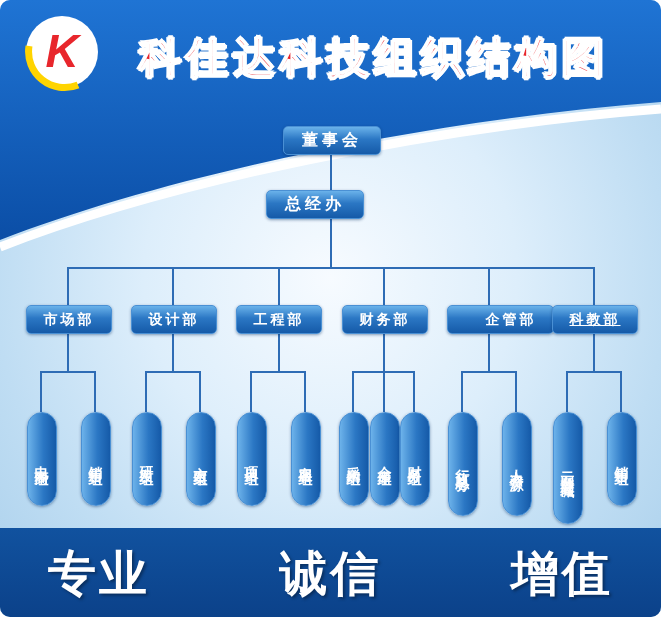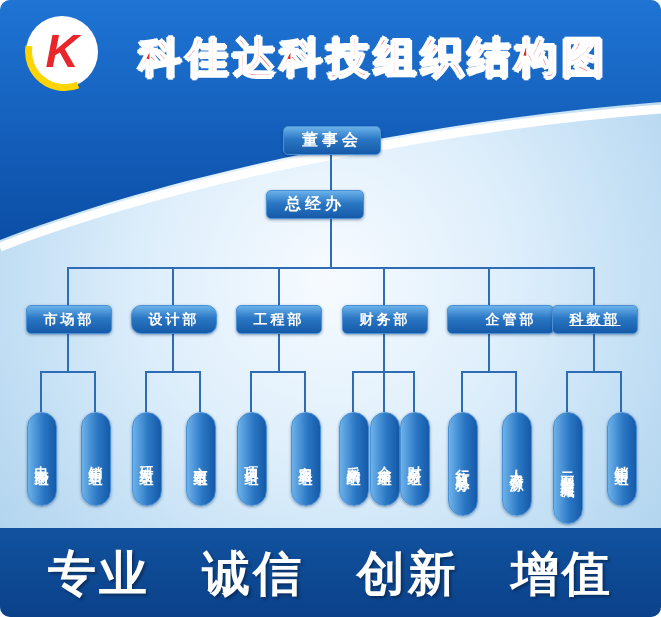--- a/index.html
+++ b/index.html
@@ -90,21 +90,21 @@
   <div class="v" style="left:413px;top:371px;height:41px;"></div>
   <div class="v" style="left:461px;top:371px;height:41px;"></div>
   <div class="v" style="left:515px;top:371px;height:41px;"></div>
   <div class="v" style="left:566px;top:371px;height:41px;"></div>
   <div class="v" style="left:620px;top:371px;height:41px;"></div>
 
   <div class="hnode" style="left:283px;top:118px;margin-top:8px;">董事会</div>
   <div class="hnode" style="left:266px;top:190px;">总经办</div>
 
   <div class="hnode dept" style="left:26px;top:305px;">市场部</div>
-  <div class="hnode dept" style="left:131px;top:305px;border-radius:10px;">设计部</div>
+  <div class="hnode dept" style="left:131px;top:305px;">设计部</div>
   <div class="hnode dept" style="left:236px;top:305px;">工程部</div>
   <div class="hnode dept" style="left:342px;top:305px;font-family:Liberation Serif, serif;">财务部</div>
   <div class="hnode dept" style="left:447px;top:305px;padding-left:21px;">企管部</div>
   <div class="hnode dept" style="left:552px;top:305px;text-decoration:underline;">科教部</div>
 
   <div class="pill" style="left:27px;top:412px;height:92px;">电商组</div>
   <div class="pill" style="left:81px;top:412px;height:92px;">销售组</div>
   <div class="pill" style="left:132px;top:412px;height:92px;">研发组</div>
   <div class="pill" style="left:186px;top:412px;height:92px;">方案组</div>
   <div class="pill" style="left:237px;top:412px;height:92px;">项目组</div>
@@ -113,17 +113,16 @@
   <div class="pill" style="left:370px;top:412px;height:92px;">仓库组</div>
   <div class="pill" style="left:400px;top:412px;height:92px;">财务组</div>
   <div class="pill" style="left:448px;top:412px;height:102px;">行政总务</div>
   <div class="pill" style="left:502px;top:412px;height:102px;">人力资源</div>
   <div class="pill" style="left:553px;top:412px;height:110px;">云网慧商城</div>
   <div class="pill" style="left:607px;top:412px;height:92px;">销售组</div>
 
   <div class="footer">
     <span>专业</span>
     <span>诚信</span>
-    <span>创新</span>
     <span>增值</span>
   </div>
 
 </div>
 
 </body></html>

